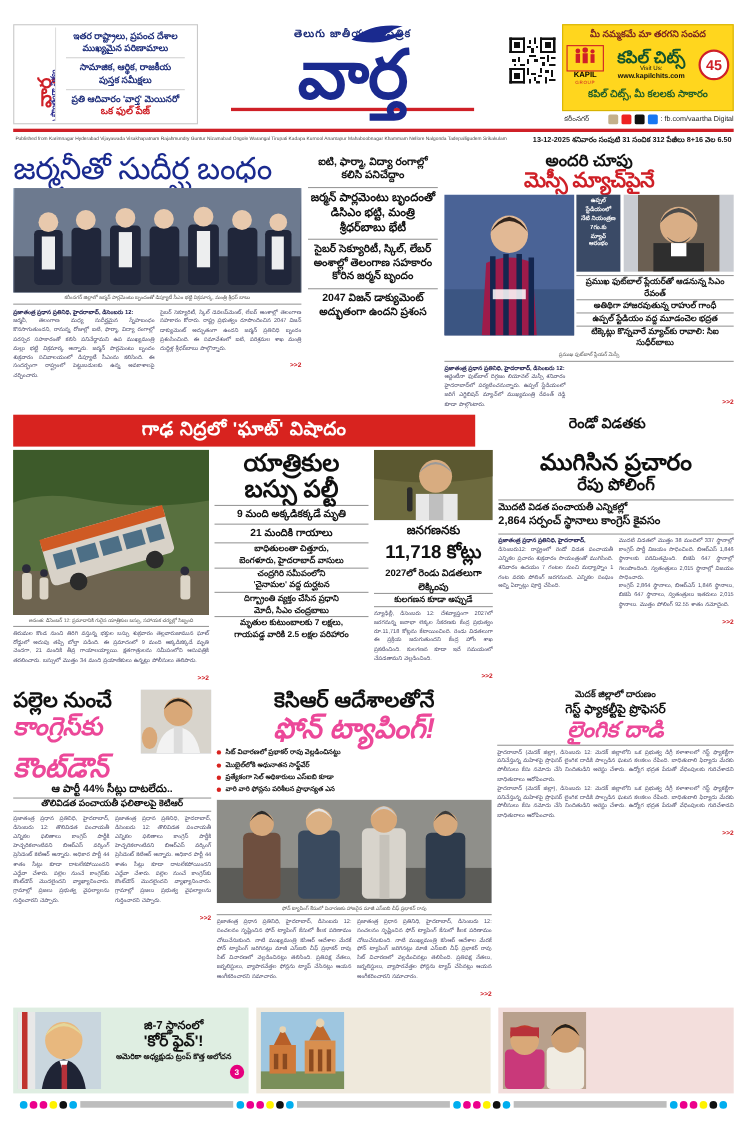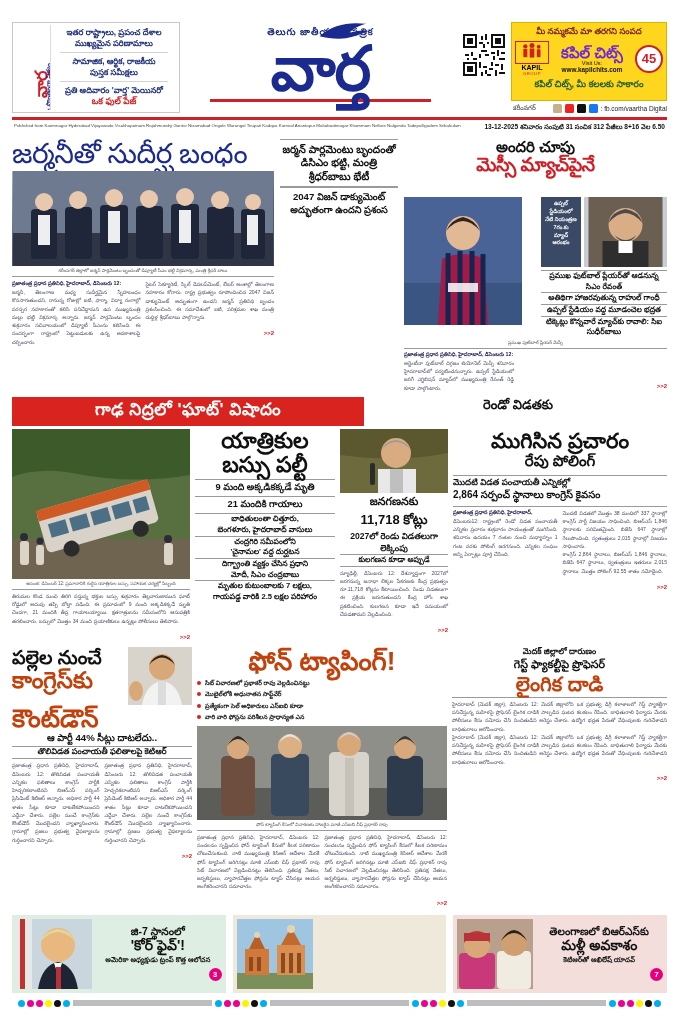--- a/index.html
+++ b/index.html
@@ -54,21 +54,21 @@
   .kapil {
     background: #ffd61e; border: 1px solid #d8b300; padding: 3px;
     text-align: center; flex: 1;
   }
   .kapil-top { font-size: 8.5px; font-weight: bold; color: #7a2020; }
   .kapil-mid { display: flex; align-items: center; justify-content: center; gap: 4px; margin: 3px 0; }
   .kapil-logo { width: 34px; text-align: center; }
   .kapil-logo-box { border: 1.5px solid #cf2027; padding: 1px 2px; }
   .kapil-logo-name { font-size: 7px; font-weight: bold; color: #000; }
   .kapil-logo-sub { font-size: 4.2px; color: #cf2027; letter-spacing: 0.5px; }
-  .kapil-name { font-size: 15px; font-weight: bold; color: #6d28d9; line-height: 1; }
+  .kapil-name { font-size: 15px; font-weight: bold; color: #14532d; line-height: 1; }
   .kapil-visit { font-size: 5.6px; color: #111; }
   .kapil-url { font-size: 6.4px; font-weight: bold; color: #111; }
   .kapil-45 {
     width: 28px; height: 28px; border-radius: 50%; border: 2px solid #cf2027;
     color: #cf2027; font-weight: bold; font-size: 13px; display: flex;
     align-items: center; justify-content: center; background: #fff;
   }
   .kapil-bot { font-size: 9px; font-weight: bold; color: #1f5d2a; }
   .social-row { display: flex; align-items: center; justify-content: flex-end; gap: 3px; font-size: 6.5px; color: #222; padding-top: 3px; }
   .sbox { width: 9px; height: 9px; display: inline-block; border-radius: 1.5px; }
@@ -109,35 +109,35 @@
     text-align: center; padding: 3px 0; letter-spacing: 0.5px;
   }
   .tier2 { display: flex; gap: 5px; padding: 3px 4px 0 4px; }
   .t2-c1 { width: 178px; }
   .t2-c2 { width: 140px; }
   .t2-c3 { width: 108px; text-align: center; }
   .t2-c4 { flex: 1; }
   .t2-head { font-size: 22px; font-weight: bold; color: #111; text-align: center; line-height: 1.08; }
   .t2-sub { font-size: 9.3px; font-weight: bold; color: #111; text-align: center; padding: 2px 0; }
   .t2-sub2 { font-size: 7.6px; color: #111; text-align: center; line-height: 1.4; font-weight: bold;}
-  .bignum { font-size: 13px; font-weight: bold; color: #111; }
+  .bignum { font-size: 17px; font-weight: bold; color: #111; }
   .t2-r-k1 { font-size: 13px; font-weight: bold; text-align: center; color: #111; }
   .t2-r-k2 { font-size: 21px; font-weight: bold; text-align: center; color: #111; line-height: 1.1; }
   .t2-r-k3 { font-size: 15px; font-weight: bold; text-align: center; color: #111; }
   .t2-r-k4 { font-size: 8.6px; font-weight: bold; color: #111; line-height: 1.45; }
   .cols2 { display: flex; gap: 5px; }
   .cols2 > div { flex: 1; }
 
   
   .tier3 { display: flex; gap: 5px; padding: 4px 4px 0 4px; }
   .t3-c1 { width: 180px; }
   .t3-c2 { width: 250px; }
   .t3-c3 { flex: 1; }
   .t3-h1 { font-size: 19px; font-weight: bold; color: #111; line-height: 1.12; }
-  .t3-h2 { font-size: 23px; font-weight: bold; color: #c2410c; line-height: 1.1; }
+  .t3-h2 { font-size: 23px; font-weight: bold; color: #ec4899; line-height: 1.1; font-style: italic; }
   .t3-h3 { font-size: 9.6px; font-weight: bold; color: #111; }
   .t3-h4 { font-size: 8.2px; font-weight: bold; color: #111; }
   .bul { display: flex; gap: 4px; align-items: flex-start; font-size: 6.2px; font-weight: bold; color: #111; padding: 1.5px 0; line-height: 1.35; }
   .bul .dot { width: 4px; height: 4px; background: #d8231f; border-radius: 50%; margin-top: 2px; flex: none; }
 
   
   .teasers { display: flex; gap: 7px; padding: 6px 4px 0 4px; }
   .teaser { flex: 1; display: flex; gap: 2px; padding: 4px; align-items: center; }
   .teaser-img { width: 76px; height: 70px; flex: none; }
   .teaser-body { flex: 1; text-align: center; position: relative; }
@@ -325,31 +325,33 @@
           <div class="body-text">జర్మనీ, తెలంగాణ మధ్య సుదీర్ఘమైన స్నేహబంధం కొనసాగుతుందని, రానున్న రోజుల్లో ఐటి, ఫార్మా, విద్యా రంగాల్లో పరస్పర సహకారంతో కలిసి పనిచేద్దామని ఉప ముఖ్యమంత్రి మల్లు భట్టి విక్రమార్క అన్నారు. జర్మన్ పార్లమెంటు బృందం శుక్రవారం సచివాలయంలో డిప్యూటీ సీఎంను కలిసింది. ఈ సందర్భంగా రాష్ట్రంలో పెట్టుబడులకు ఉన్న అవకాశాలపై చర్చించారు.</div>
         </div>
         <div>
           <div class="body-text">సైబర్ సెక్యూరిటీ, స్కిల్ డెవలప్‌మెంట్, లేబర్ అంశాల్లో తెలంగాణ సహకారం కోరారు. రాష్ట్ర ప్రభుత్వం రూపొందించిన 2047 విజన్ డాక్యుమెంట్ అద్భుతంగా ఉందని జర్మన్ ప్రతినిధి బృందం ప్రశంసించింది. ఈ సమావేశంలో ఐటి, పరిశ్రమల శాఖ మంత్రి దుద్దిళ్ల శ్రీధర్‌బాబు పాల్గొన్నారు.</div>
           <div style="text-align:right"><span class="jump">&gt;&gt;2</span></div>
         </div>
       </div>
     </div>
 
     <div class="t1-mid">
+      <div class="t1-mid-line">ఐటి, ఫార్మా, విద్యా రంగాల్లో కలిసి పనిచేద్దాం</div>
       <div class="rule"></div>
       <div class="t1-mid-line b">జర్మన్ పార్లమెంటు బృందంతో డిసిఎం భట్టి, మంత్రి శ్రీధర్‌బాబు భేటీ</div>
       <div class="rule"></div>
+      <div class="t1-mid-line">సైబర్ సెక్యూరిటీ, స్కిల్, లేబర్ అంశాల్లో తెలంగాణ సహకారం కోరిన జర్మన్ బృందం</div>
       <div class="rule"></div>
       <div class="t1-mid-line">2047 విజన్ డాక్యుమెంట్ అద్భుతంగా ఉందని ప్రశంస</div>
     </div>
 
     <div class="t1-right">
       <div class="sports-head1">అందరి చూపు</div>
       <div class="sports-head2">మెస్సీ మ్యాచ్‌పైనే</div>
-      <div style="display:flex;gap:19px;margin-top:21px">
+      <div style="display:flex;gap:2px;margin-top:1px">
         <div class="photo" style="width:118px;height:128px;background:linear-gradient(160deg,#6f86b8,#2a3c66);">
           <svg viewBox="0 0 118 128" width="100%" height="100%">
             <rect width="118" height="128" fill="#4a6396"></rect>
             <rect y="86" width="118" height="42" fill="#3b5582"></rect>
             <path d="M34 128 L38 62 Q59 52 80 62 L84 128 Z" fill="#9e1b4a"></path>
             <g stroke="#14264f" stroke-width="5">
               <line x1="44" y1="56" x2="44" y2="128"></line>
                 <line x1="56" y1="54" x2="56" y2="128"></line>
               <line x1="68" y1="54" x2="68" y2="128"></line>
                 <line x1="79" y1="57" x2="79" y2="128"></line>
@@ -400,21 +402,21 @@
           <div class="body-text">అర్జెంటీనా ఫుట్‌బాల్ దిగ్గజం లియోనెల్ మెస్సీ శనివారం హైదరాబాద్‌లో పర్యటించనున్నారు. ఉప్పల్ స్టేడియంలో జరిగే ఎగ్జిబిషన్ మ్యాచ్‌లో ముఖ్యమంత్రి రేవంత్ రెడ్డి కూడా పాల్గొంటారు.</div>
         </div>
         <div style="flex:1;text-align:right;align-self:flex-end">
           <span class="jump">&gt;&gt;2</span>
         </div>
       </div>
     </div>
   </div>
 
   <div style="display:flex;gap:5px;padding:5px 4px 0 4px;align-items:flex-start">
-    <div style="width:352px">
+    <div style="width:420px">
       <div class="redbar">గాఢ నిద్రలో 'ఘాట్' విషాదం</div>
     </div>
     <div style="flex:1">
       <div class="t2-r-k1">రెండో విడతకు</div>
     </div>
   </div>
 
   <div class="tier2">
 
     <div class="t2-c1">
@@ -546,20 +548,21 @@
             <div class="body-text">ప్రజాతంత్ర ప్రధాన ప్రతినిధి, హైదరాబాద్, డిసెంబరు 12: తొలివిడత పంచాయతీ ఎన్నికల ఫలితాలు కాంగ్రెస్ పార్టీకి హెచ్చరికలాంటివని బిఆర్ఎస్ వర్కింగ్ ప్రెసిడెంట్ కెటిఆర్ అన్నారు. అధికార పార్టీ 44 శాతం సీట్లు కూడా దాటలేకపోయిందని ఎద్దేవా చేశారు. పల్లెల నుంచే కాంగ్రెస్‌కు కౌంట్‌డౌన్ మొదలైందని వ్యాఖ్యానించారు. గ్రామాల్లో ప్రజలు ప్రభుత్వ వైఫల్యాలను గుర్తించారని చెప్పారు.</div>
           </div>
         <div>
           <div class="body-text">ప్రజాతంత్ర ప్రధాన ప్రతినిధి, హైదరాబాద్, డిసెంబరు 12: తొలివిడత పంచాయతీ ఎన్నికల ఫలితాలు కాంగ్రెస్ పార్టీకి హెచ్చరికలాంటివని బిఆర్ఎస్ వర్కింగ్ ప్రెసిడెంట్ కెటిఆర్ అన్నారు. అధికార పార్టీ 44 శాతం సీట్లు కూడా దాటలేకపోయిందని ఎద్దేవా చేశారు. పల్లెల నుంచే కాంగ్రెస్‌కు కౌంట్‌డౌన్ మొదలైందని వ్యాఖ్యానించారు. గ్రామాల్లో ప్రజలు ప్రభుత్వ వైఫల్యాలను గుర్తించారని చెప్పారు.</div>
           <div style="text-align:right"><span class="jump">&gt;&gt;2</span></div>
         </div>
       </div>
     </div>
 
     <div class="t3-c2">
+      <div class="t3-h1" style="text-align:center">కెసిఆర్ ఆదేశాలతోనే</div>
       <div class="t3-h2" style="text-align:center;font-size:26px">ఫోన్ ట్యాపింగ్!</div>
       <div style="margin-top:2px">
         <div class="bul">
             <span class="dot"></span>
             <span>సిట్ విచారణలో ప్రభాకర్ రావు వెల్లడించినట్టు</span>
           </div>
         <div class="bul">
             <span class="dot"></span>
             <span>మొబైల్‌లోకి అధునాతన సాఫ్ట్‌వేర్</span>
           </div>
@@ -677,26 +680,20 @@
             <circle cx="20" cy="26" r="13" fill="#d9a878"></circle>
             <path d="M7 24 Q20 8 33 24 L33 18 Q20 6 7 18 Z" fill="#c0392b"></path>
             <rect x="7" y="14" width="26" height="8" fill="#b8323a"></rect>
           </g>
           <g>
             <rect x="40" y="32" width="34" height="38" rx="4" fill="#f0ece2"></rect>
             <circle cx="57" cy="24" r="13" fill="#cf9f72"></circle>
             <path d="M44 22 Q57 6 70 22 Q65 12 57 11 Q49 12 44 22Z" fill="#26221c"></path>
           </g>
         </svg>
-      </div>
-      <div class="teaser-body">
-        <div class="tz1">తెలంగాణలో బిఆర్ఎస్‌కు</div>
-        <div class="tz2">మళ్లీ అవకాశం</div>
-        <div class="tz3">కెటిఆర్‌తో అఖిలేష్ యాదవ్</div>
-        <div style="text-align:right"><span class="pagebadge">7</span></div>
       </div>
     </div>
   </div>
 
   <div class="colorbar">
     <span class="cb-group">
       <span class="cb-dot" style="background:#00aeef"></span>
       <span class="cb-dot" style="background:#ec008c"></span>
       <span class="cb-dot" style="background:#ec008c"></span>
       <span class="cb-dot" style="background:#fff200"></span>

